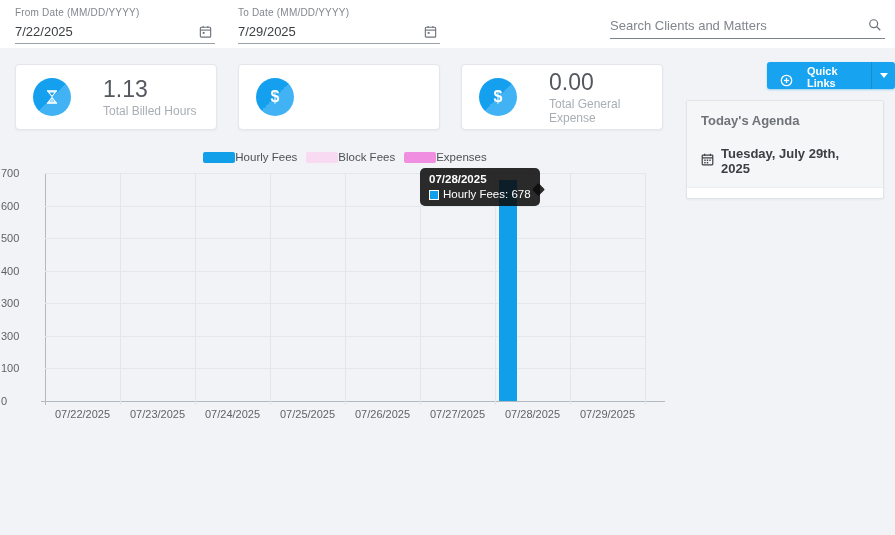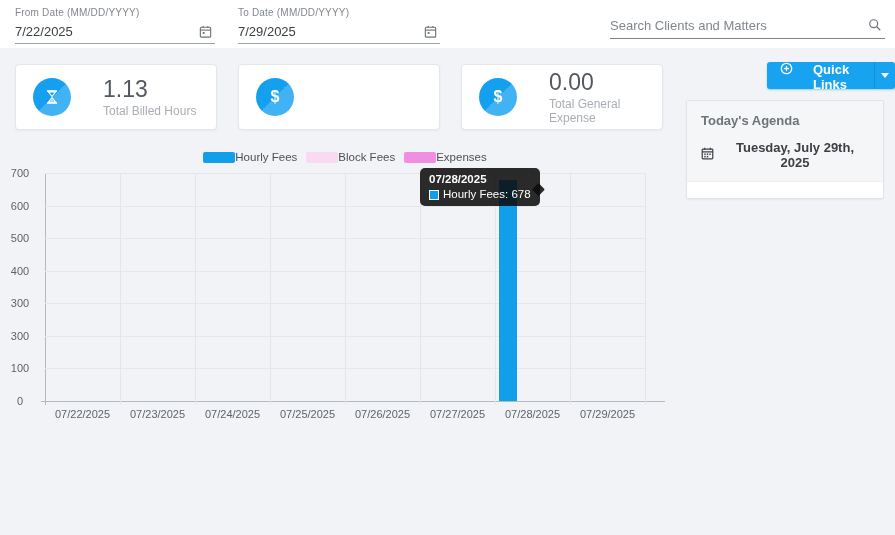--- a/index.html
+++ b/index.html
@@ -24,46 +24,46 @@
   .stat-circle { width:38px; height:38px; border-radius:50%; flex:none;
           background:linear-gradient(135deg, #14a0ef 50%, #41b3f5 50%); display:flex; align-items:center; justify-content:center; }
   .stat-text { margin-left:32px; }
   .stat-value { font-size:23px; color:#54585e; font-weight:400; line-height:25px; }
   .stat-label { font-size:12px; color:#a9aeb4; margin-top:2px; }
   .dollar-glyph { color:#fff; font-size:16px; font-weight:700; }
 
   
   .quick-links { position:absolute; left:767px; top:62px; height:27px; background:#18a3f0; border-radius:3px;
           display:flex; align-items:stretch; color:#fff; box-shadow:0 1px 2px rgba(24,163,240,.4); }
-  .ql-main { display:flex; align-items:flex-start; gap:20px; padding:0 13px; cursor:pointer; font-size:13px; font-weight:700; }
+  .ql-main { display:flex; align-items:flex-end; gap:14px; padding:0 13px; cursor:pointer; font-size:11px; font-weight:700; }
   .ql-divider { width:1px; background:rgba(0,0,0,.12); }
   .ql-caret-seg { width:26px; display:flex; align-items:center; justify-content:center; cursor:pointer; }
   .caret-down { width:0; height:0; border-left:4px solid transparent; border-right:4px solid transparent; border-top:5px solid #fff; }
 
   
   .agenda { position:absolute; left:686px; top:100px; width:198px; height:99px; background:#fff;
           border:1px solid #e0e3e7; border-radius:2px; box-shadow:0 1px 2px rgba(60,64,67,.05); overflow:hidden; }
   .agenda-head { background:#f5f6f8; padding:12px 14px 11px; border-bottom:1px solid #eceef1; }
   .agenda-title { font-size:13px; font-weight:700; color:#6e7378; }
-  .agenda-date-row { display:flex; align-items:center; gap:7px; margin-top:12px; font-size:13px; color:#3c4043; font-weight:700;text-align:center; }
+  .agenda-date-row { display:flex; align-items:center; gap:7px; margin-top:18px; font-size:13px; color:#3c4043; font-weight:700; }
 
   
   .legend { position:absolute; left:45px; top:151px; width:600px; display:flex; justify-content:center; align-items:center; gap:9px; }
   .legend-item { display:flex; align-items:center; gap:0; cursor:pointer; }
   .legend-swatch { width:32px; height:11px; border-radius:2px; }
   .legend-label { font-size:11.5px; color:#4c5054; }
 
   
   .chart-wrap { position:absolute; left:0; top:173px; width:680px; height:260px; }
   .plot { position:absolute; left:45px; top:0; width:600px; height:228px; }
   .hgrid { position:absolute; left:0; width:600px; height:1px; background:#e4e7eb; }
   .vgrid { position:absolute; top:0; width:1px; height:232px; background:#e2e5ea; }
   .yaxis-line { position:absolute; left:0; top:0; width:1px; height:232px; background:#b3b9c0; }
   .xaxis-line { position:absolute; left:-4px; top:228px; width:624px; height:1px; background:#b3b9c0; }
-  .ylabel { position:absolute; width:38px; text-align:center; font-size:11px; color:#5f6368; }
+  .ylabel { position:absolute; width:38px; text-align:left; font-size:11px; color:#5f6368; }
   .xlabel { position:absolute; top:235px; text-align:center; font-size:11px; color:#5f6368; }
   .bar { position:absolute; bottom:0; width:18px; transform:translateX(-50%); z-index:2; cursor:pointer; }
 
   
   .tooltip { position:absolute; left:375px; top:-5px; background:rgba(12,12,12,.87); color:#fff; border-radius:5px;
           padding:4px 9px 5px; z-index:6; white-space:nowrap; }
   .tt-title { font-size:11.5px; font-weight:700; line-height:14px; }
   .tt-row { display:flex; align-items:center; gap:4px; margin-top:2px; font-size:11.5px; line-height:13px; }
   .tt-swatch { width:10px; height:10px; background:#129fea; border:1px solid #fff; flex:none; }
   .tt-pointer { position:absolute; right:-3px; top:17px; width:9px; height:9px; background:rgba(12,12,12,.87); transform:rotate(45deg); border-radius:1px; }

